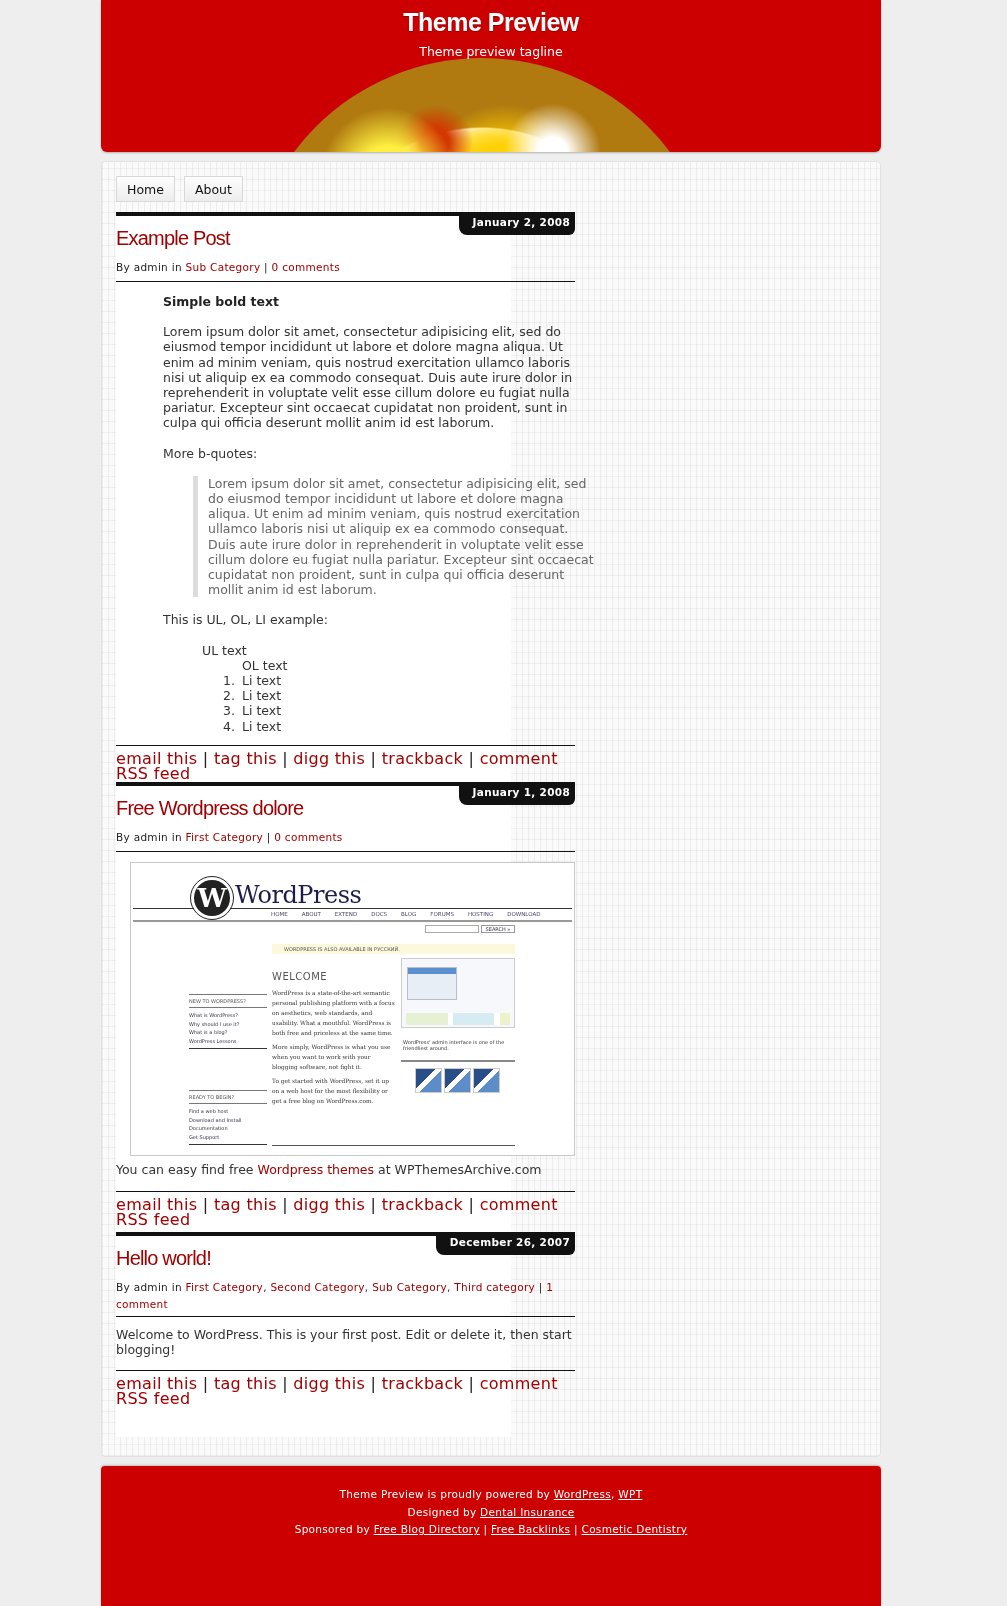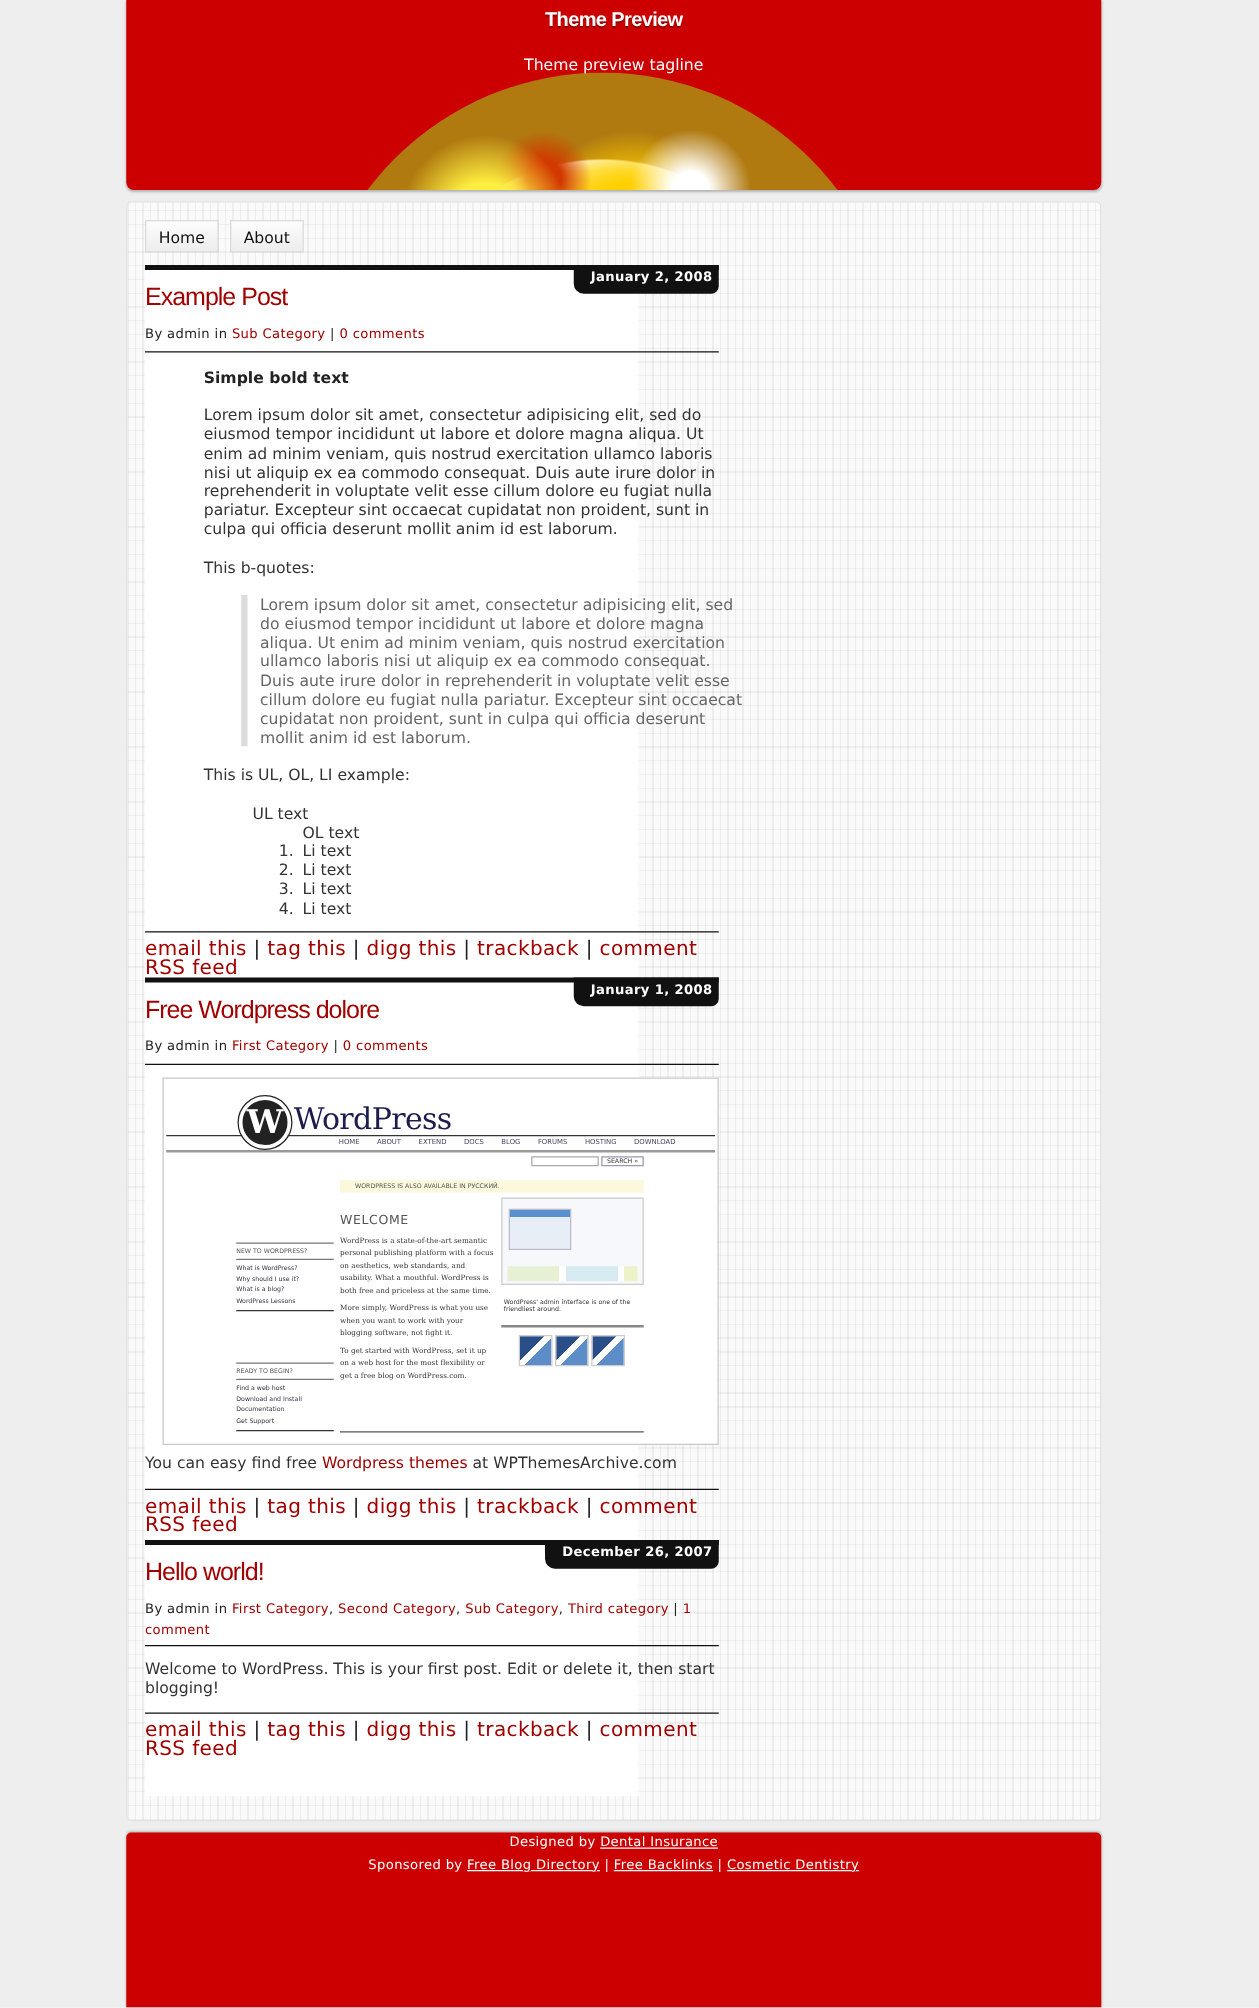--- a/index.html
+++ b/index.html
@@ -19,21 +19,21 @@
       radial-gradient(circle at 45% 35%, rgba(255,255,200,0.9) 0 3%, transparent 12%),
       radial-gradient(circle at 30% 25%, #ffef40 0 6%, transparent 14%),
       radial-gradient(circle at 65% 20%, #ffffff 0 3%, transparent 10%),
       radial-gradient(circle at 40% 18%, #d23800 0 3%, transparent 8%),
       radial-gradient(circle at 72% 30%, #b83000 0 3%, transparent 9%),
       radial-gradient(circle at 55% 28%, #ffd000 0 10%, transparent 20%),
       radial-gradient(circle at 50% 50%, #f06000 0%, #ff9a00 25%, #ffd23a 40%, #fff1a0 47%, #ffffff 49.5%, #b07a10 50%);
   }
   .site-title {
     position: absolute; left: 0; top: 8px; width: 780px; text-align: center;
-    color: #fff; font-family: "Liberation Sans", sans-serif; font-weight: bold; font-size: 16px; letter-spacing: -0.5px;
+    color: #fff; font-family: "Liberation Sans", sans-serif; font-weight: bold; font-size: 25px; letter-spacing: -0.5px;
     text-shadow: 0 1px 1px rgba(0,0,0,0.3);
   }
   .tagline {
     position: absolute; left: 0; top: 44px; width: 780px; text-align: center;
     color: #fff; font-size: 12.5px;
   }
 
   
   .card {
     position: absolute; left: 101px; top: 161px; width: 780px; height: 1296px;
@@ -146,21 +146,21 @@
       <div class="meta">
         <span>By admin in</span>
         <a>Sub Category</a>
         <span class="sep">|</span>
         <a>0 comments</a>
       </div>
       <div class="hr" style="margin-top:5px;"></div>
       <div class="body" style="margin-top:12px;padding-left:47px;">
         <p class="bold">Simple bold text</p>
         <p>Lorem ipsum dolor sit amet, consectetur adipisicing elit, sed do eiusmod tempor incididunt ut labore et dolore magna aliqua. Ut enim ad minim veniam, quis nostrud exercitation ullamco laboris nisi ut aliquip ex ea commodo consequat. Duis aute irure dolor in reprehenderit in voluptate velit esse cillum dolore eu fugiat nulla pariatur. Excepteur sint occaecat cupidatat non proident, sunt in culpa qui officia deserunt mollit anim id est laborum.</p>
-        <p>This b-quotes:</p>
+        <p>More b-quotes:</p>
         <div class="bq">Lorem ipsum dolor sit amet, consectetur adipisicing elit, sed do eiusmod tempor incididunt ut labore et dolore magna aliqua. Ut enim ad minim veniam, quis nostrud exercitation ullamco laboris nisi ut aliquip ex ea commodo consequat. Duis aute irure dolor in reprehenderit in voluptate velit esse cillum dolore eu fugiat nulla pariatur. Excepteur sint occaecat cupidatat non proident, sunt in culpa qui officia deserunt mollit anim id est laborum.</div>
         <p>This is UL, OL, LI example:</p>
         <div class="list-ul">UL text</div>
         <div class="list-ol-title">OL text</div>
         <div class="list-ol">
           <div class="li">
               <span class="num">1.</span>
               <span>Li text</span>
             </div>
           <div class="li">
@@ -302,20 +302,23 @@
         <a>trackback</a>
         <span>|</span>
         <a>comment RSS feed</a>
       </div>
     </div>
 
   </div>
 </div>
 
 <div class="footer">
+  <div class="line" style="margin-top:20px;">
+    <span>Theme Preview is proudly powered by </span><a>WordPress</a><span>, </span><a>WPT</a>
+  </div>
   <div class="line">
     <span>Designed by </span><a>Dental Insurance</a>
   </div>
   <div class="line">
     <span>Sponsored by </span><a>Free Blog Directory</a>
     <span>|</span>
     <a>Free Backlinks</a>
     <span>|</span>
     <a>Cosmetic Dentistry</a>
   </div>

